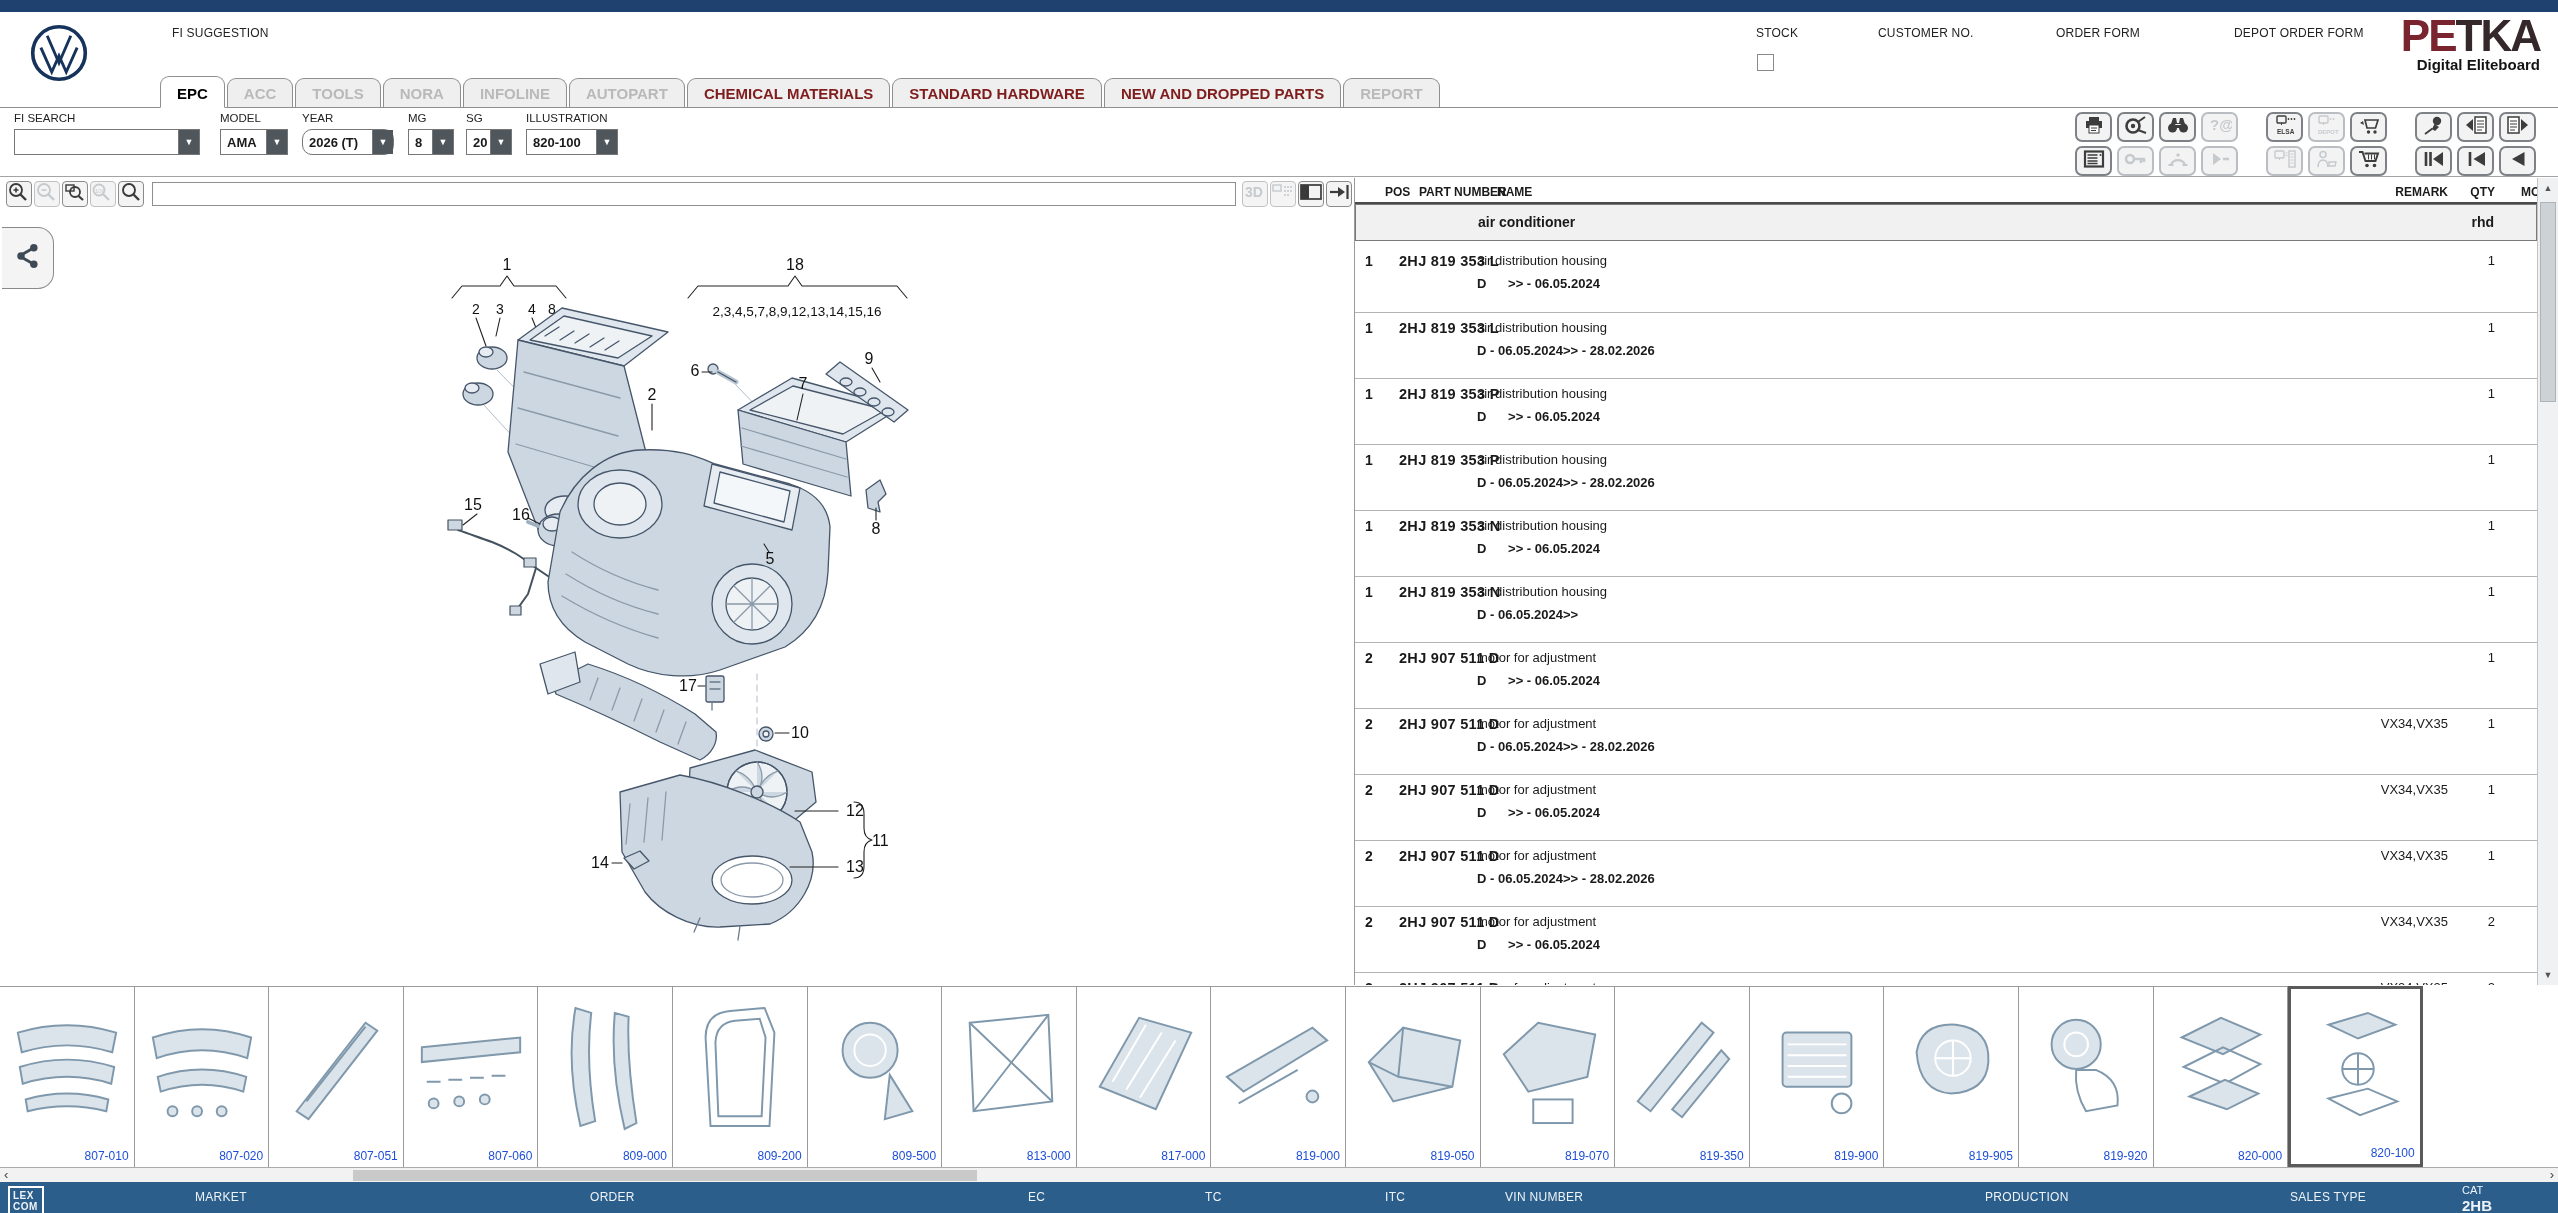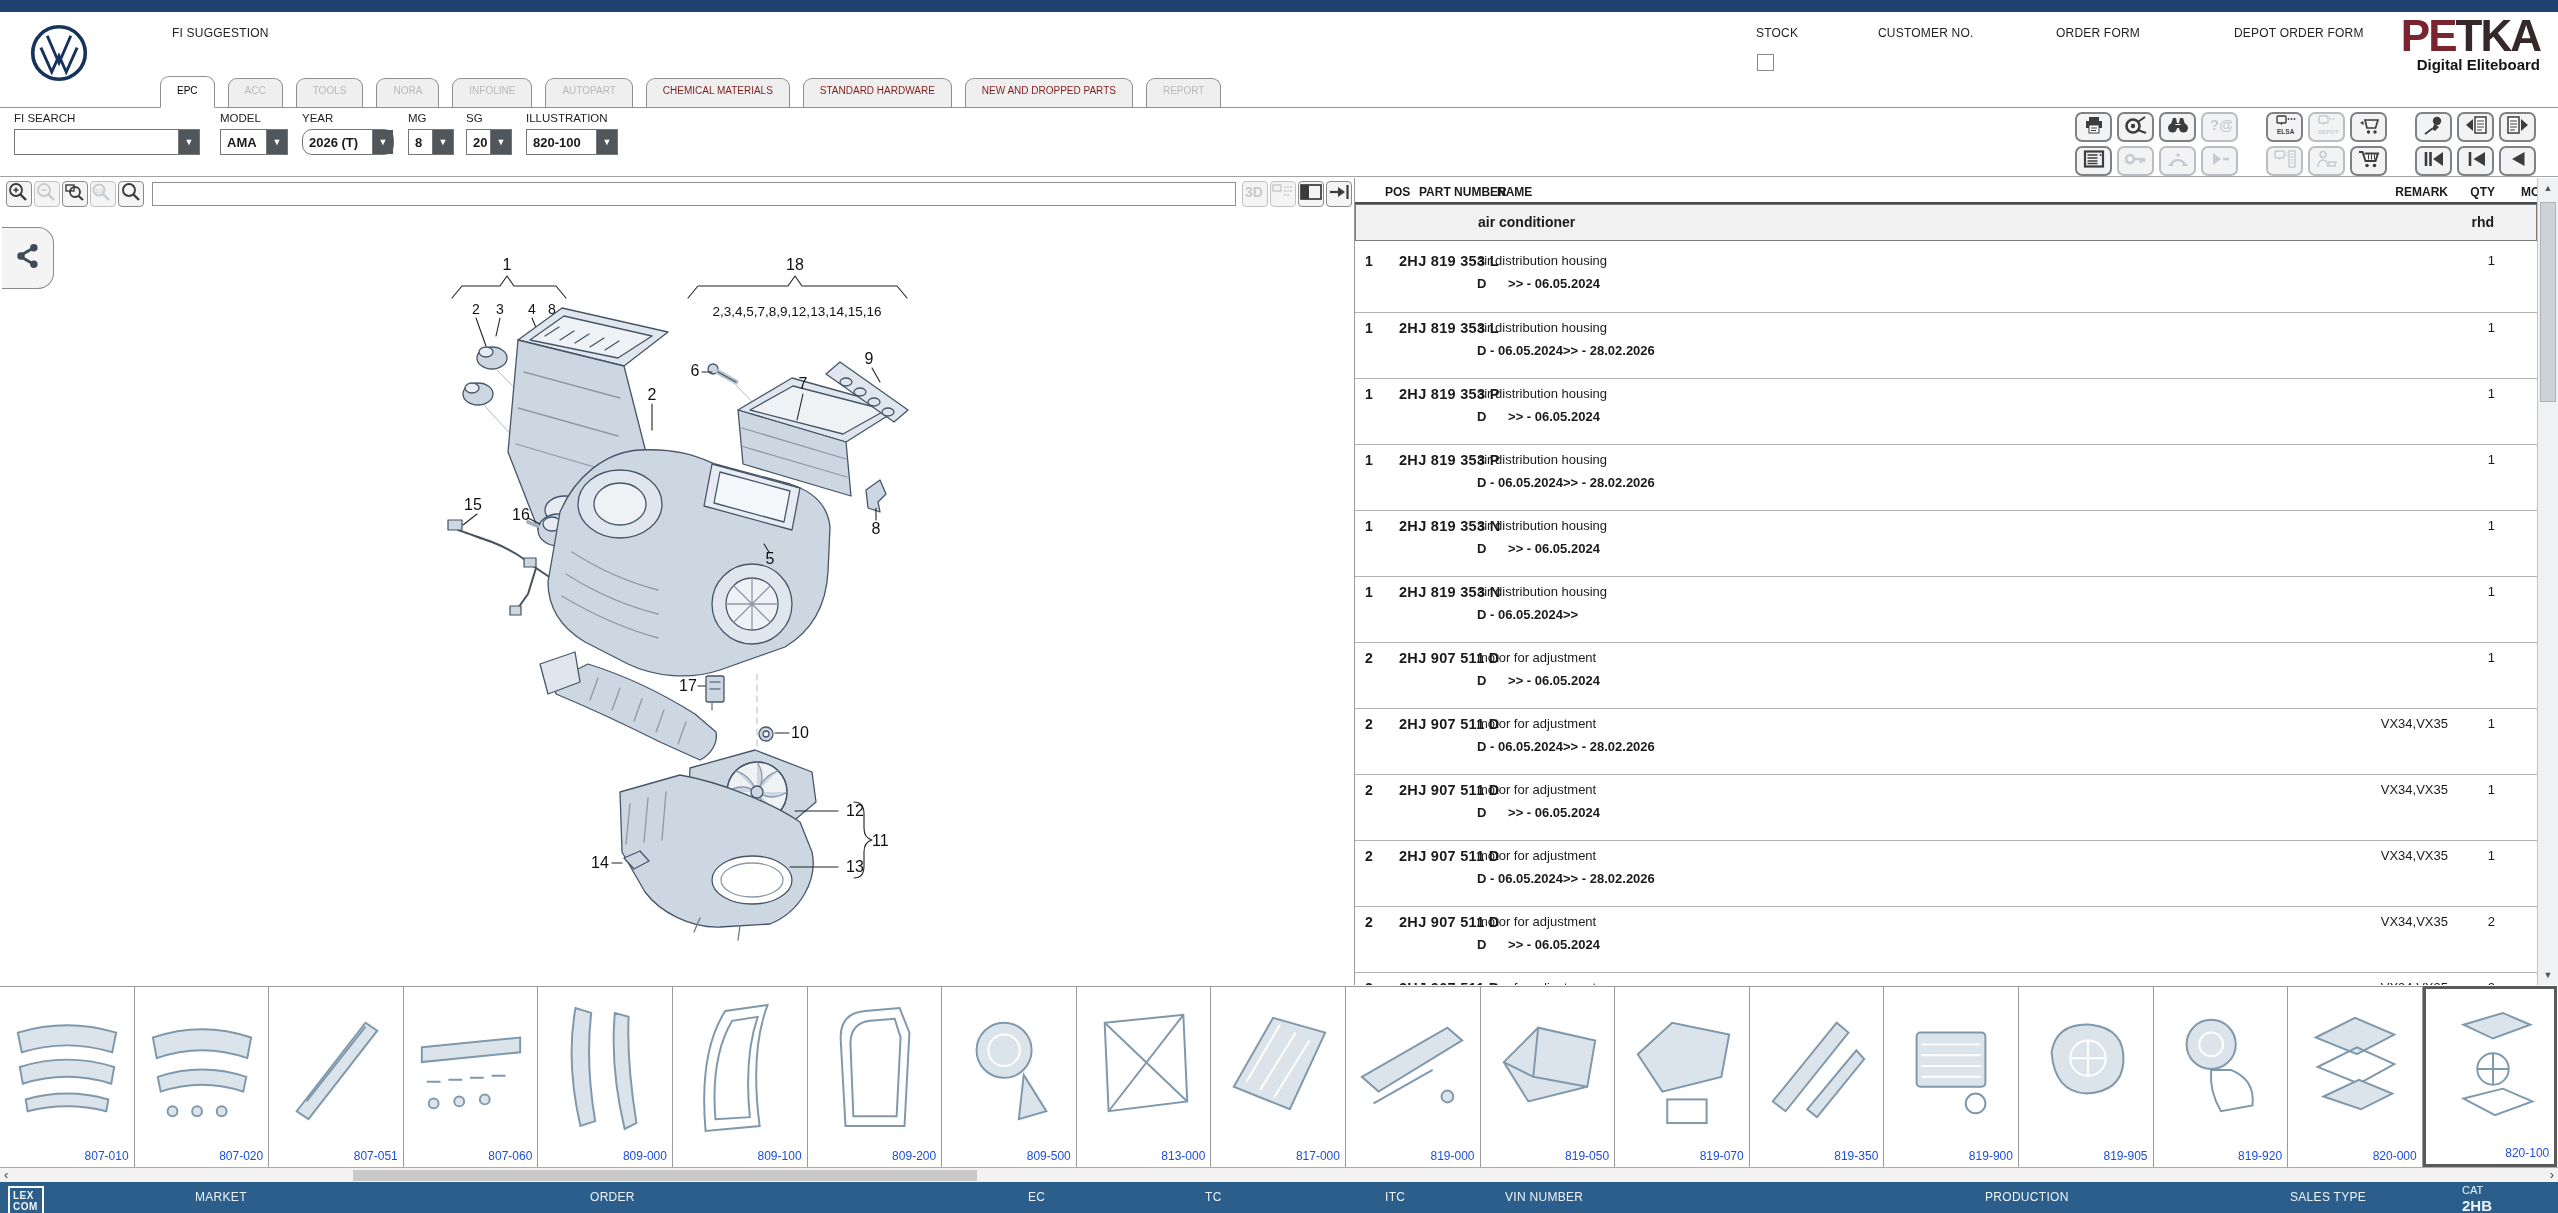--- a/index.html
+++ b/index.html
@@ -15,21 +15,21 @@
   .smalllabel { position:absolute; font-size:12px; color:#222; letter-spacing:.2px; }
   .stockbox { position:absolute; left:1757px; top:42px; width:17px; height:17px; border:1px solid #8a8a8a; background:#fff; }
   .petka    { position:absolute; right:18px; top:2px; text-align:right; }
   .petka .big { font-size:44px; font-weight:bold; letter-spacing:-2px; line-height:1; }
   .petka .big .p1 { color:#7a2430; }
   .petka .big .p2 { color:#35282a; }
   .petka .sub { font-size:15px; font-weight:bold; color:#141414; margin-top:-2px; }
   
   .tabs { position:absolute; left:0; top:74px; width:2558px; height:34px;
           border-bottom:1px solid #8f8f8f; padding-left:160px; display:flex; align-items:flex-end; }
-  .tab { height:29px; padding:6px 16px 0; margin-right:13px; font-size:10px; font-weight:normal;
+  .tab { height:29px; padding:6px 16px 0; margin-right:2px; font-size:15px; font-weight:bold;
          border:1px solid #8f8f8f; border-bottom:none; border-radius:9px 9px 0 0;
          background:#efefef; color:#b9b9b9; white-space:nowrap; }
   .tab.enabled { color:#7f1d1d; }
   .tab.active  { background:#fff; color:#000; height:32px; padding-top:8px;
                  margin-bottom:-1px; border-bottom:1px solid #fff; }
   
   .filterbar { position:absolute; left:0; top:112px; width:1200px; height:64px; }
   .fgroup { position:absolute; top:0; }
   .fgroup .flabel { font-size:11.5px; color:#222; display:block; margin-bottom:5px; }
   .combo { height:26px; border:1px solid #767676; background:#fff; display:flex; }
@@ -756,29 +756,20 @@
         <g fill="#dce4eb" stroke="#7f98ac" stroke-width="2">
           <path d="M30 15 Q20 70 35 135 L50 130 Q40 70 46 20 Z"></path>
           <path d="M70 20 Q65 75 80 138 L92 132 Q82 70 84 24 Z"></path>
         </g>
       </svg>
       <span class="tlabel">809-000</span>
     </div>
     <div class="thumb">
       <svg viewBox="0 0 120 150" width="118" height="148">
         <g fill="#dce4eb" stroke="#7f98ac" stroke-width="2">
-          <path d="M25 140 Q18 60 45 18 L88 12 Q70 60 80 135 Z" fill="none"></path>
-          <path d="M35 128 Q30 65 52 28 L78 24 Q64 65 70 126 Z" fill="none"></path>
-        </g>
-      </svg>
-      <span class="tlabel">809-100</span>
-    </div>
-    <div class="thumb">
-      <svg viewBox="0 0 120 150" width="118" height="148">
-        <g fill="#dce4eb" stroke="#7f98ac" stroke-width="2">
           <path d="M30 135 L25 45 Q25 20 50 18 L85 15 L95 40 L90 135 Z" fill="none"></path>
           <path d="M38 125 L35 50 Q36 30 55 28 L80 26 L86 45 L82 125 Z" fill="none"></path>
         </g>
       </svg>
       <span class="tlabel">809-200</span>
     </div>
     <div class="thumb">
       <svg viewBox="0 0 120 150" width="118" height="148">
         <g fill="#dce4eb" stroke="#7f98ac" stroke-width="2">
           <circle cx="55" cy="58" r="28"></circle>

